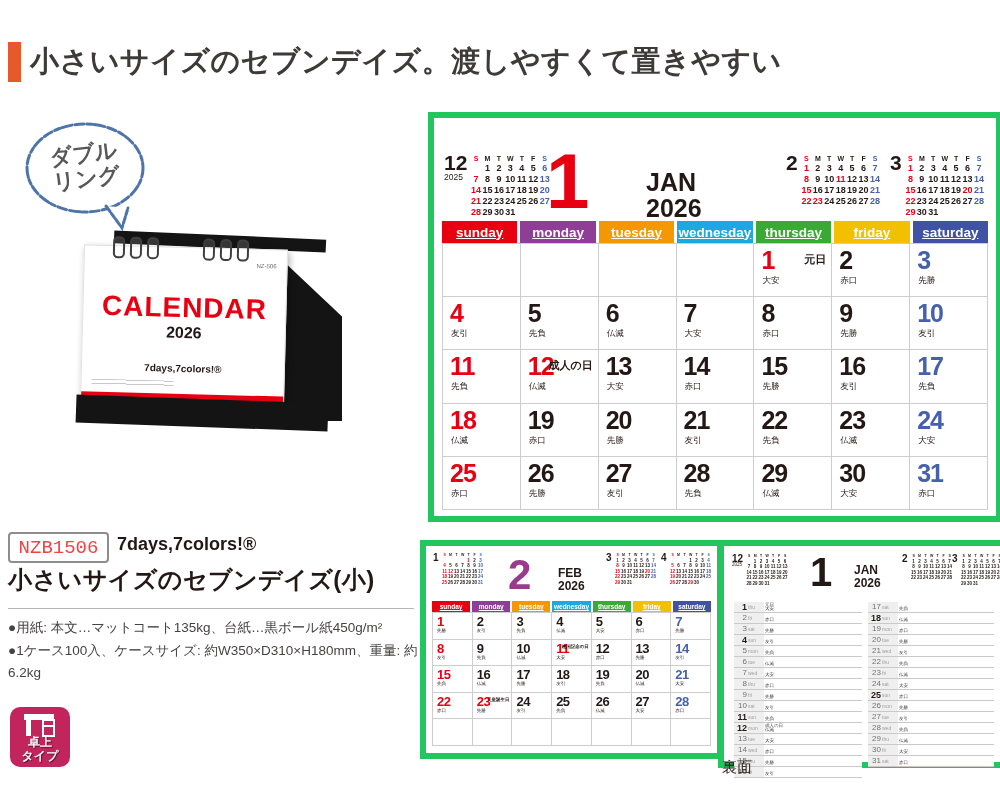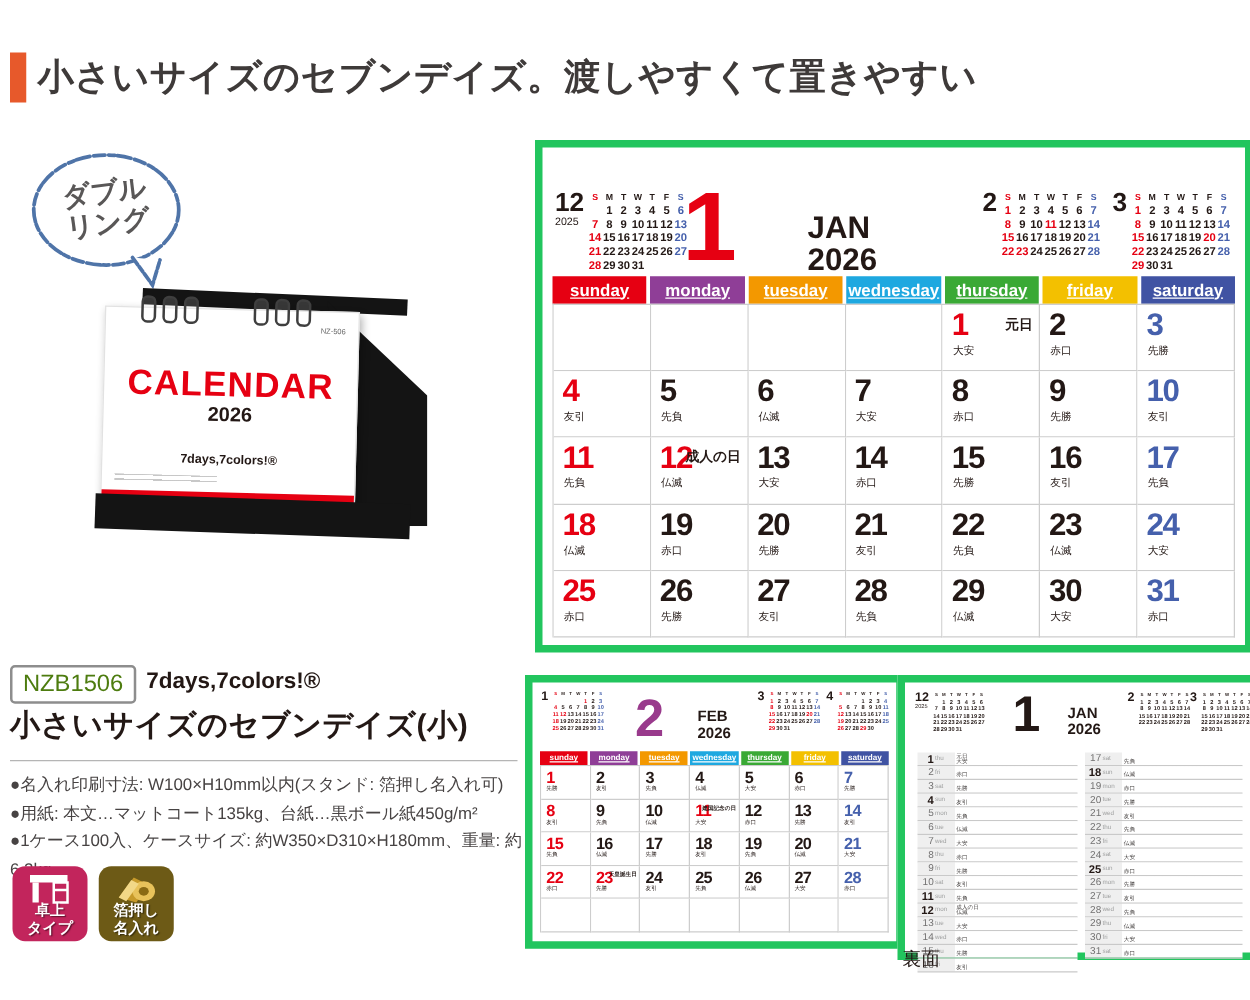--- a/index.html
+++ b/index.html
@@ -112,29 +112,29 @@
   .bnum{flex:none;width:13px;text-align:right;font-size:8px;line-height:10px;color:#727171;}
   .brow.bold .bnum{color:#231815;font-weight:bold;font-size:9px;}
   .bwk{flex:none;width:16px;margin-left:1px;font-size:5px;color:#9fa0a0;line-height:9px;}
   .binfo{display:flex;flex-direction:column;justify-content:flex-end;margin-left:1px;font-size:4.5px;
          line-height:1.05;color:#3e3a39;}
   .binfo i{font-style:normal;}
   .backcap{position:absolute;left:722px;top:758px;font-size:15px;color:#231815;}
 
   
   .codebox{position:absolute;left:8px;top:532px;width:97px;height:27px;border:2px solid #8d8d8d;border-radius:4px;
-           display:flex;align-items:center;justify-content:center;font-size:19px;color:#4d7c0f;}
+           display:flex;align-items:center;justify-content:center;font-size:19px;color:#ef4444;font-family:Liberation Mono, monospace;}
   .brand{position:absolute;left:117px;top:534px;font-size:18px;font-weight:bold;color:#231815;}
   .ptitle{position:absolute;left:8px;top:564px;font-size:24px;font-weight:bold;color:#231815;letter-spacing:0.5px;}
   .hrline{position:absolute;left:8px;top:608px;width:406px;border-top:1px solid #b5b5b5;}
   .specs{position:absolute;left:8px;top:617px;width:412px;font-size:13.5px;line-height:22.5px;color:#474343;}
 
   
   .badges{position:absolute;left:10px;top:693px;display:flex;gap:9px;}
-  .badge{width:60px;height:60px;border-radius:10px;position:relative;color:#fff;}
+  .badge{width:60px;height:60px;border-radius:10px;position:relative;color:#fff;margin-top:14px;}
   .badge.desk{background:var(--badge-desk,#c2255c);}
   .badge.foil{background:var(--badge-foil,#6d5a16);}
   .badge svg{position:absolute;left:50%;top:5px;transform:translateX(-50%);}
   .blabel{position:absolute;left:0;right:0;bottom:4px;text-align:center;font-size:12px;font-weight:bold;
           line-height:1.12;text-shadow:1px 1px 1px rgba(0,0,0,.55);}
 </style>
 </head>
 <body>
 
 <div class="canvas">
@@ -467,48 +467,35 @@
           <span class="drk">赤口</span>
         </div>
       </div>
   </section>
 
   <div class="codebox">NZB1506</div>
   <div class="brand">7days,7colors!®</div>
   <div class="ptitle">小さいサイズのセブンデイズ(小)</div>
   <div class="hrline"></div>
   <div class="specs">
-    <div>●名入れ印刷寸法: W100×H10mm以内(スタンド: 箔押し名入れ可)</div>
     <div>●用紙: 本文…マットコート135kg、台紙…黒ボール紙450g/m²</div>
     <div>●1ケース100入、ケースサイズ: 約W350×D310×H180mm、重量: 約6.2kg</div>
   </div>
 
   <div class="badges">
     <div class="badge desk">
       <svg width="34" height="26" viewBox="0 0 34 26">
         <rect x="1" y="2" width="30" height="6" fill="#fff"></rect>
         <rect x="3" y="8" width="5" height="16" fill="#fff"></rect>
         <rect x="20" y="8" width="11" height="16" fill="none" stroke="#fff" stroke-width="2"></rect>
         <line x1="20" y1="14" x2="31" y2="14" stroke="#fff" stroke-width="2"></line>
       </svg>
       <div class="blabel">
         <div>卓上</div>
         <div>タイプ</div>
-      </div>
-    </div>
-    <div class="badge foil">
-      <svg width="36" height="26" viewBox="0 0 36 26">
-        <path d="M4 20 L16 4 L28 10 L18 24 Z" fill="#c79a2a"></path>
-        <ellipse cx="24" cy="15" rx="9" ry="8" fill="#e8c25a"></ellipse>
-        <ellipse cx="24" cy="15" rx="4" ry="3.5" fill="#8a6a14"></ellipse>
-        <path d="M4 20 L14 6 L20 9 L10 23 Z" fill="#f2d887"></path>
-      </svg>
-      <div class="blabel">
-        <div>箔押し</div>
-        <div>名入れ</div>
       </div>
     </div>
   </div>
 
   <section class="panel calfeb">
     <div class="mini mini-xs mini-p">
         <div class="mini-label">
           <span class="mini-num">1</span>
         </div>
         <div class="mini-grid">

